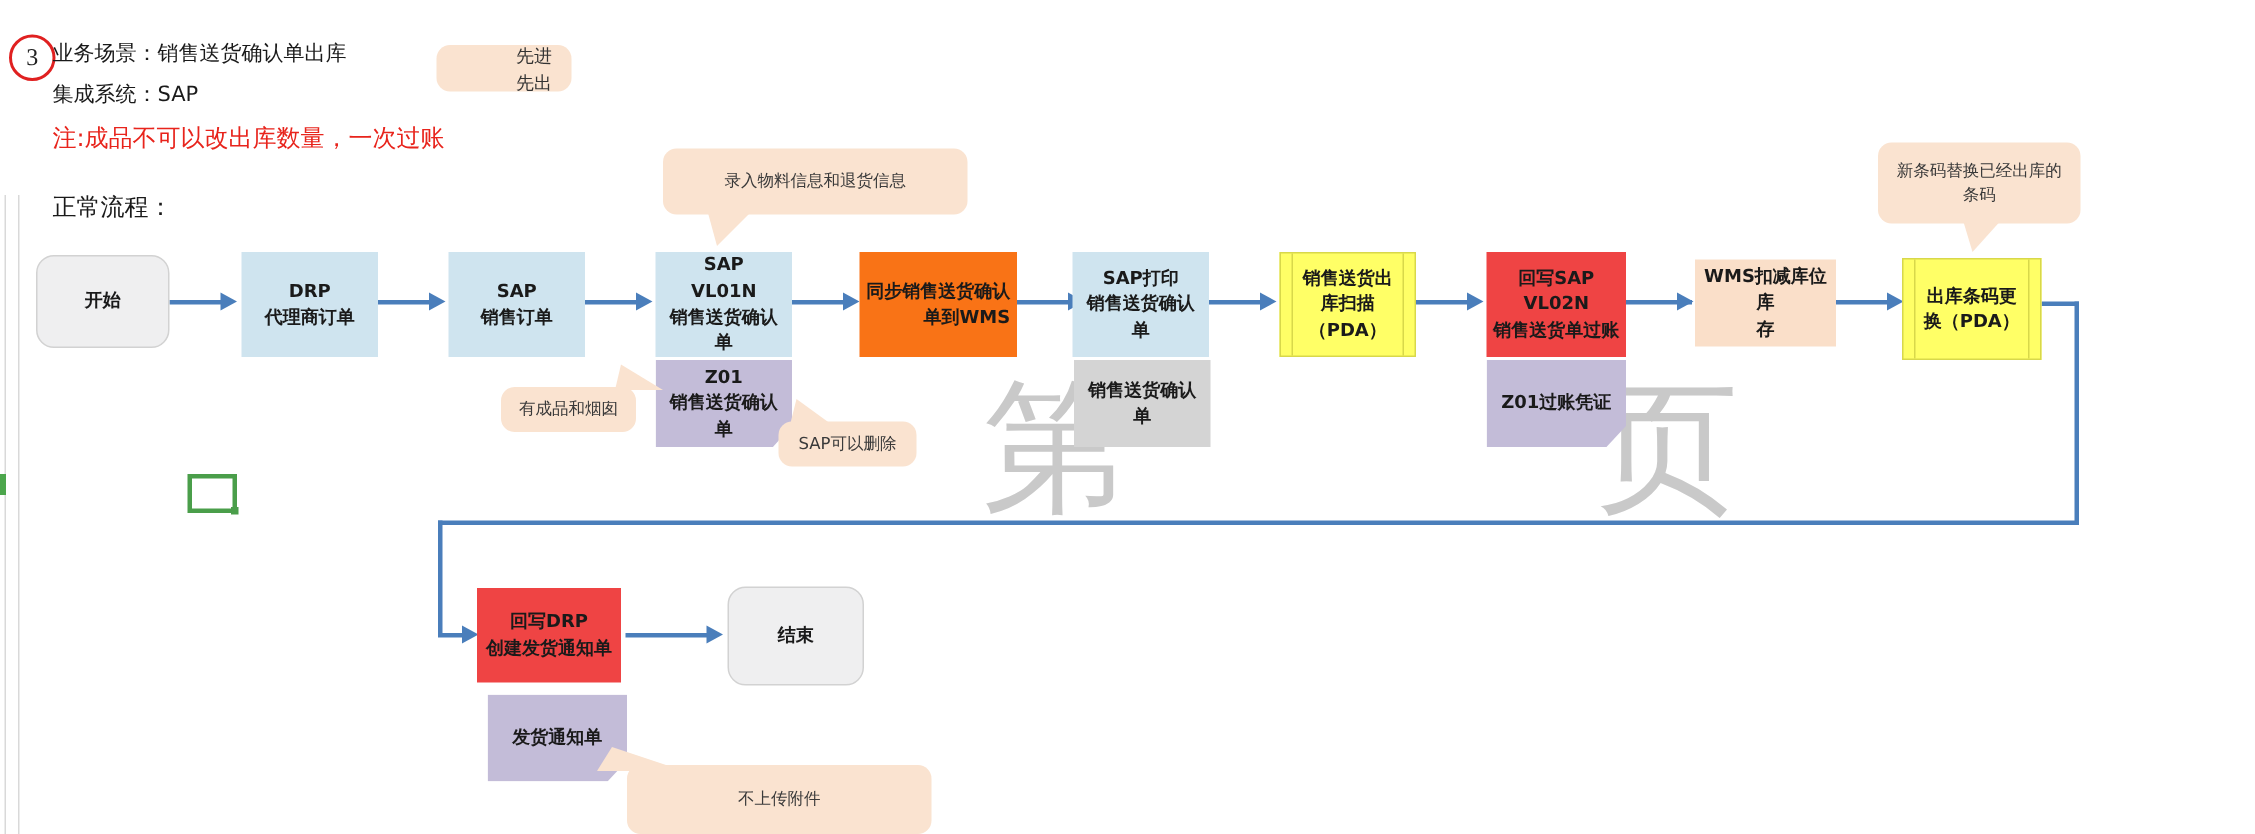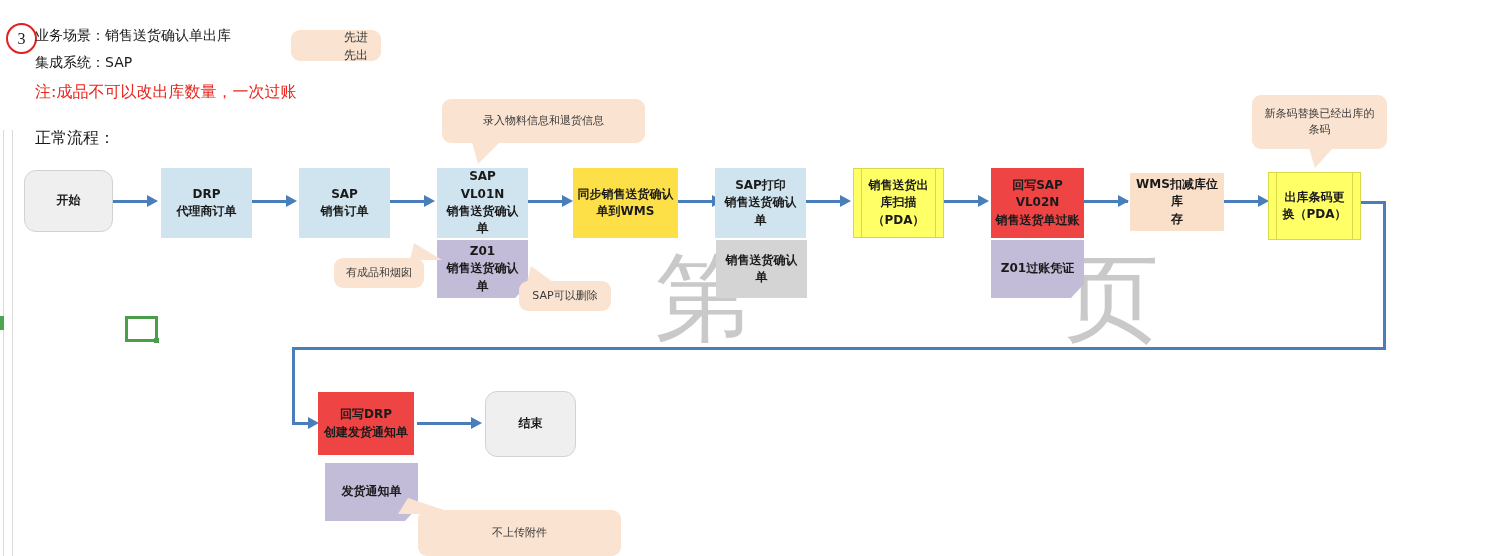--- a/index.html
+++ b/index.html
@@ -47,21 +47,21 @@
     text-align:center; font-size:12px; font-weight:bold; color:#1a1a1a;
     line-height:1.45; padding:2px 4px;
     font-family:"DejaVu Sans","Liberation Sans",sans-serif;
   }
   .node .ln { display:block; }
 
   .n-start {
     background:#efeff0; border:1px solid #d2d2d2; border-radius:12px;
   }
   .n-blue   { background:#cfe4ef; }
-  .n-orange { background:#fde047; }
+  .n-orange { background:#f97316;text-align:right; }
   .n-orange2{ background:#ef4444; }
   .n-pink   { background:#fadfc9; }
   .n-gray   { background:#d4d4d4; }
 
   
   .n-yellow {
     background:#ffff66; border:1px solid #d8d84a;
   }
   .n-yellow::before, .n-yellow::after {
     content:""; position:absolute; top:0; bottom:0; width:1px; background:#d8d84a;

